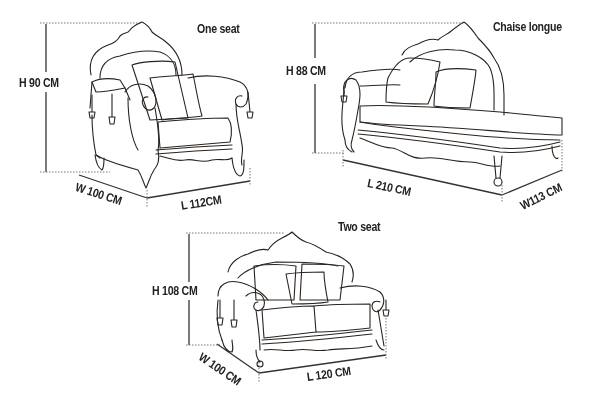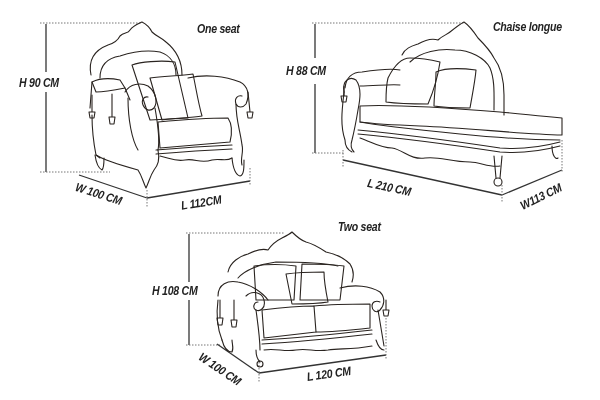--- a/index.html
+++ b/index.html
@@ -1,17 +1,17 @@
 <!DOCTYPE html>
 <html><head>
   <meta charset="utf-8">
   <style>
     html, body { margin: 0; padding: 0; background: #ffffff; }
     body { width: 600px; height: 400px; position: relative; overflow: hidden; font-family: "Liberation Sans", sans-serif; }
-    .canvas { position: absolute; left: 0; top: 0; width: 600px; height: 400px; font-style: italic; }
+    .canvas { position: absolute; left: 0; top: 0; width: 600px; height: 400px; }
     .label {
       position: absolute;
       font-family: "Liberation Sans", sans-serif;
       font-weight: bold;
       font-size: 12px;
       color: #222222;
       white-space: nowrap;
       letter-spacing: -0.3px;
       transform: scaleX(0.88);
       transform-origin: left center;

